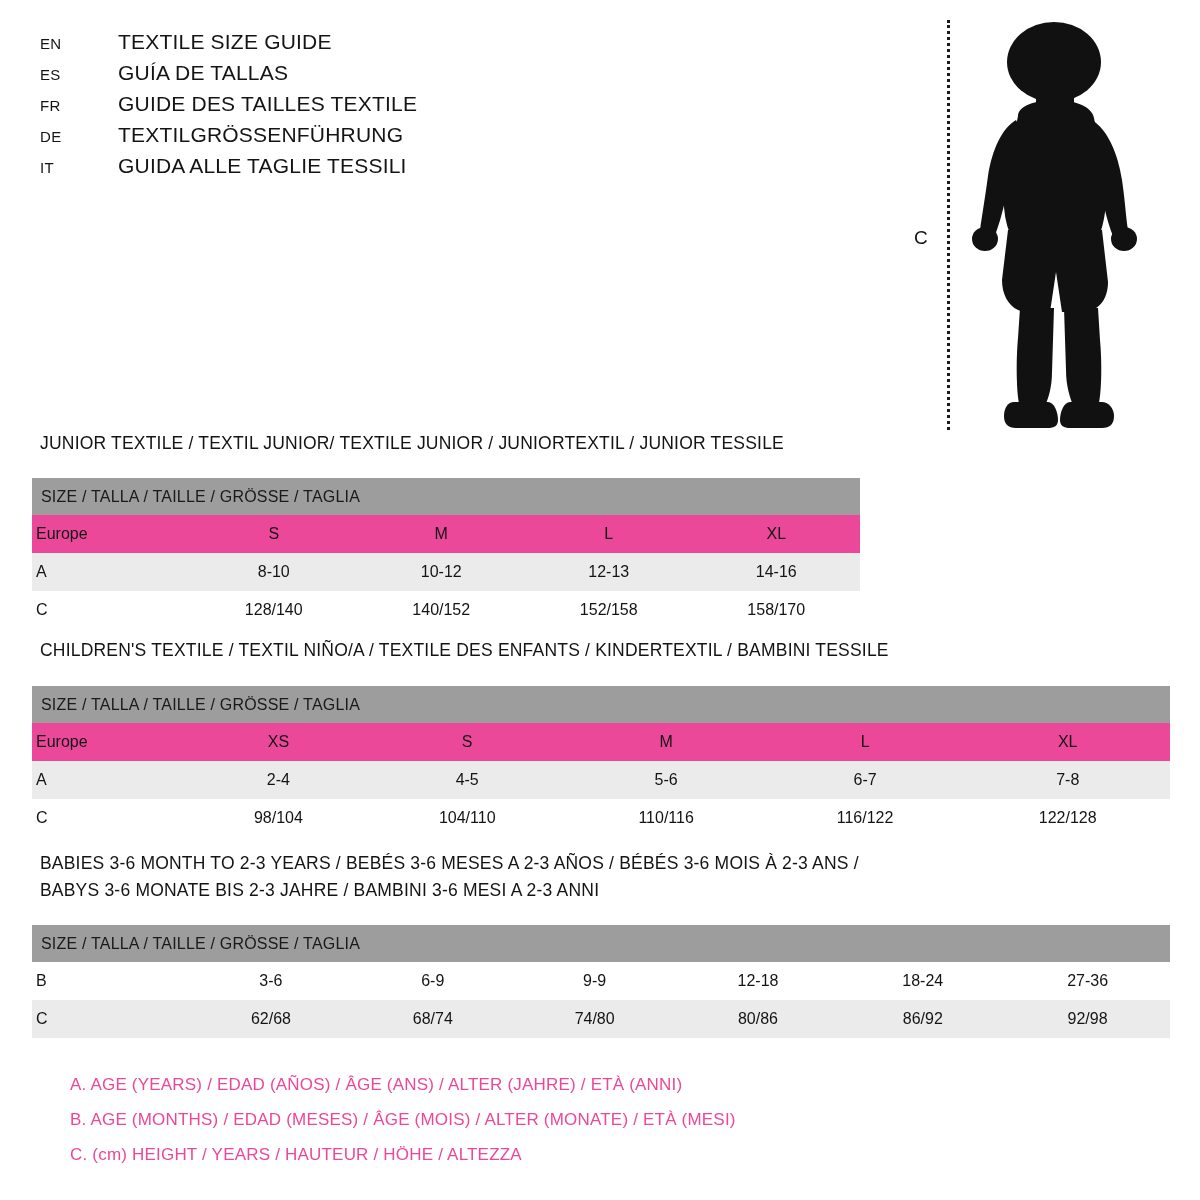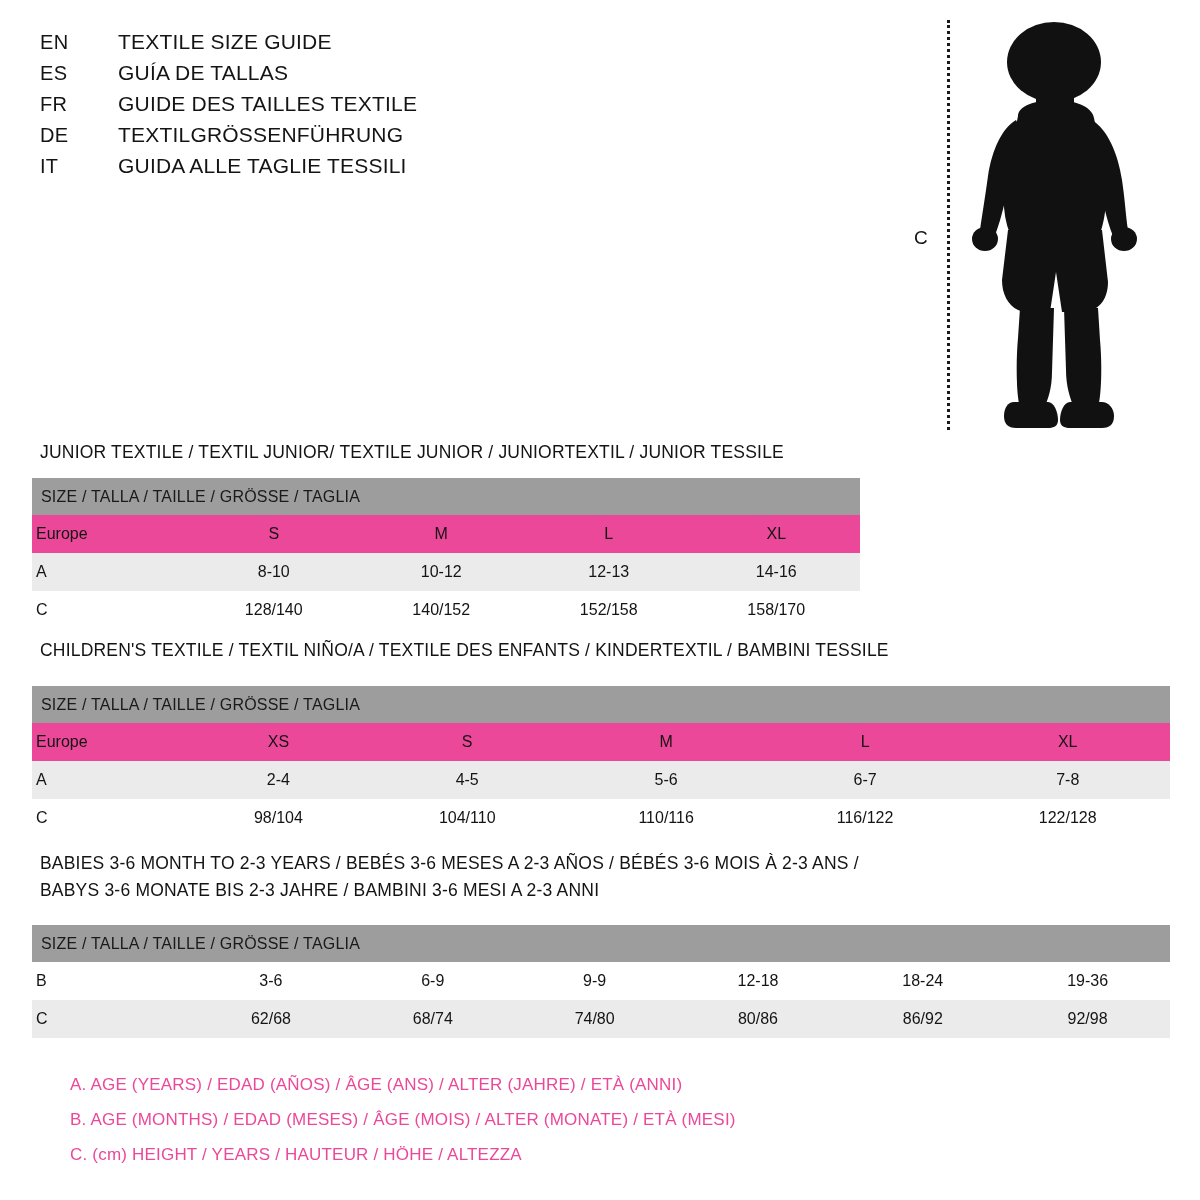--- a/index.html
+++ b/index.html
@@ -28,21 +28,21 @@
     top: 30px;
     width: 620px;
   }
   .lang-row {
     display: flex;
     align-items: baseline;
     height: 31px;
   }
   .lang-code {
     width: 78px;
-    font-size: 20px;
+    font-size: 15px;
     letter-spacing: 0.3px;
     color: #141414;
   }
   .lang-title {
     font-size: 21px;
     letter-spacing: 0.2px;
     color: #141414;
     text-transform: uppercase;
     font-weight: 400;
   }
@@ -212,21 +212,21 @@
           <path d="M56 382 L 90 382 C 96 382, 100 392, 100 400 C 100 406, 96 408, 90 408
                    L 58 408 C 50 408, 46 404, 46 396 C 46 388, 50 382, 56 382 Z"></path>
 
           <path d="M112 382 L 144 382 C 150 382, 156 388, 156 396 C 156 404, 152 408, 144 408
                    L 112 408 C 106 408, 102 406, 102 400 C 102 392, 106 382, 112 382 Z"></path>
         </g>
       </svg>
     </div>
   </div>
 
-  <div class="section-title" style="top:442px;">JUNIOR TEXTILE / TEXTIL JUNIOR/ TEXTILE JUNIOR / JUNIORTEXTIL / JUNIOR TESSILE</div>
+  <div class="section-title" style="top:433px;">JUNIOR TEXTILE / TEXTIL JUNIOR/ TEXTILE JUNIOR / JUNIORTEXTIL / JUNIOR TESSILE</div>
 
   <table class="size-table" style="top:478px; width:828px;">
     <tbody>
       <tr class="hdr-row">
         <td colspan="5">SIZE / TALLA / TAILLE / GRÖSSE / TAGLIA</td>
       </tr>
       <tr class="row-eu">
         <td class="rowlabel">Europe</td>
         <td>S</td>
         <td>M</td>
@@ -294,21 +294,21 @@
       <tr class="hdr-row">
         <td colspan="7">SIZE / TALLA / TAILLE / GRÖSSE / TAGLIA</td>
       </tr>
       <tr class="row-light">
         <td class="rowlabel">B</td>
         <td>3-6</td>
         <td>6-9</td>
         <td>9-9</td>
         <td>12-18</td>
         <td>18-24</td>
-        <td>19-36</td>
+        <td>27-36</td>
       </tr>
       <tr class="row-grey">
         <td class="rowlabel">C</td>
         <td>62/68</td>
         <td>68/74</td>
         <td>74/80</td>
         <td>80/86</td>
         <td>86/92</td>
         <td>92/98</td>
       </tr>

